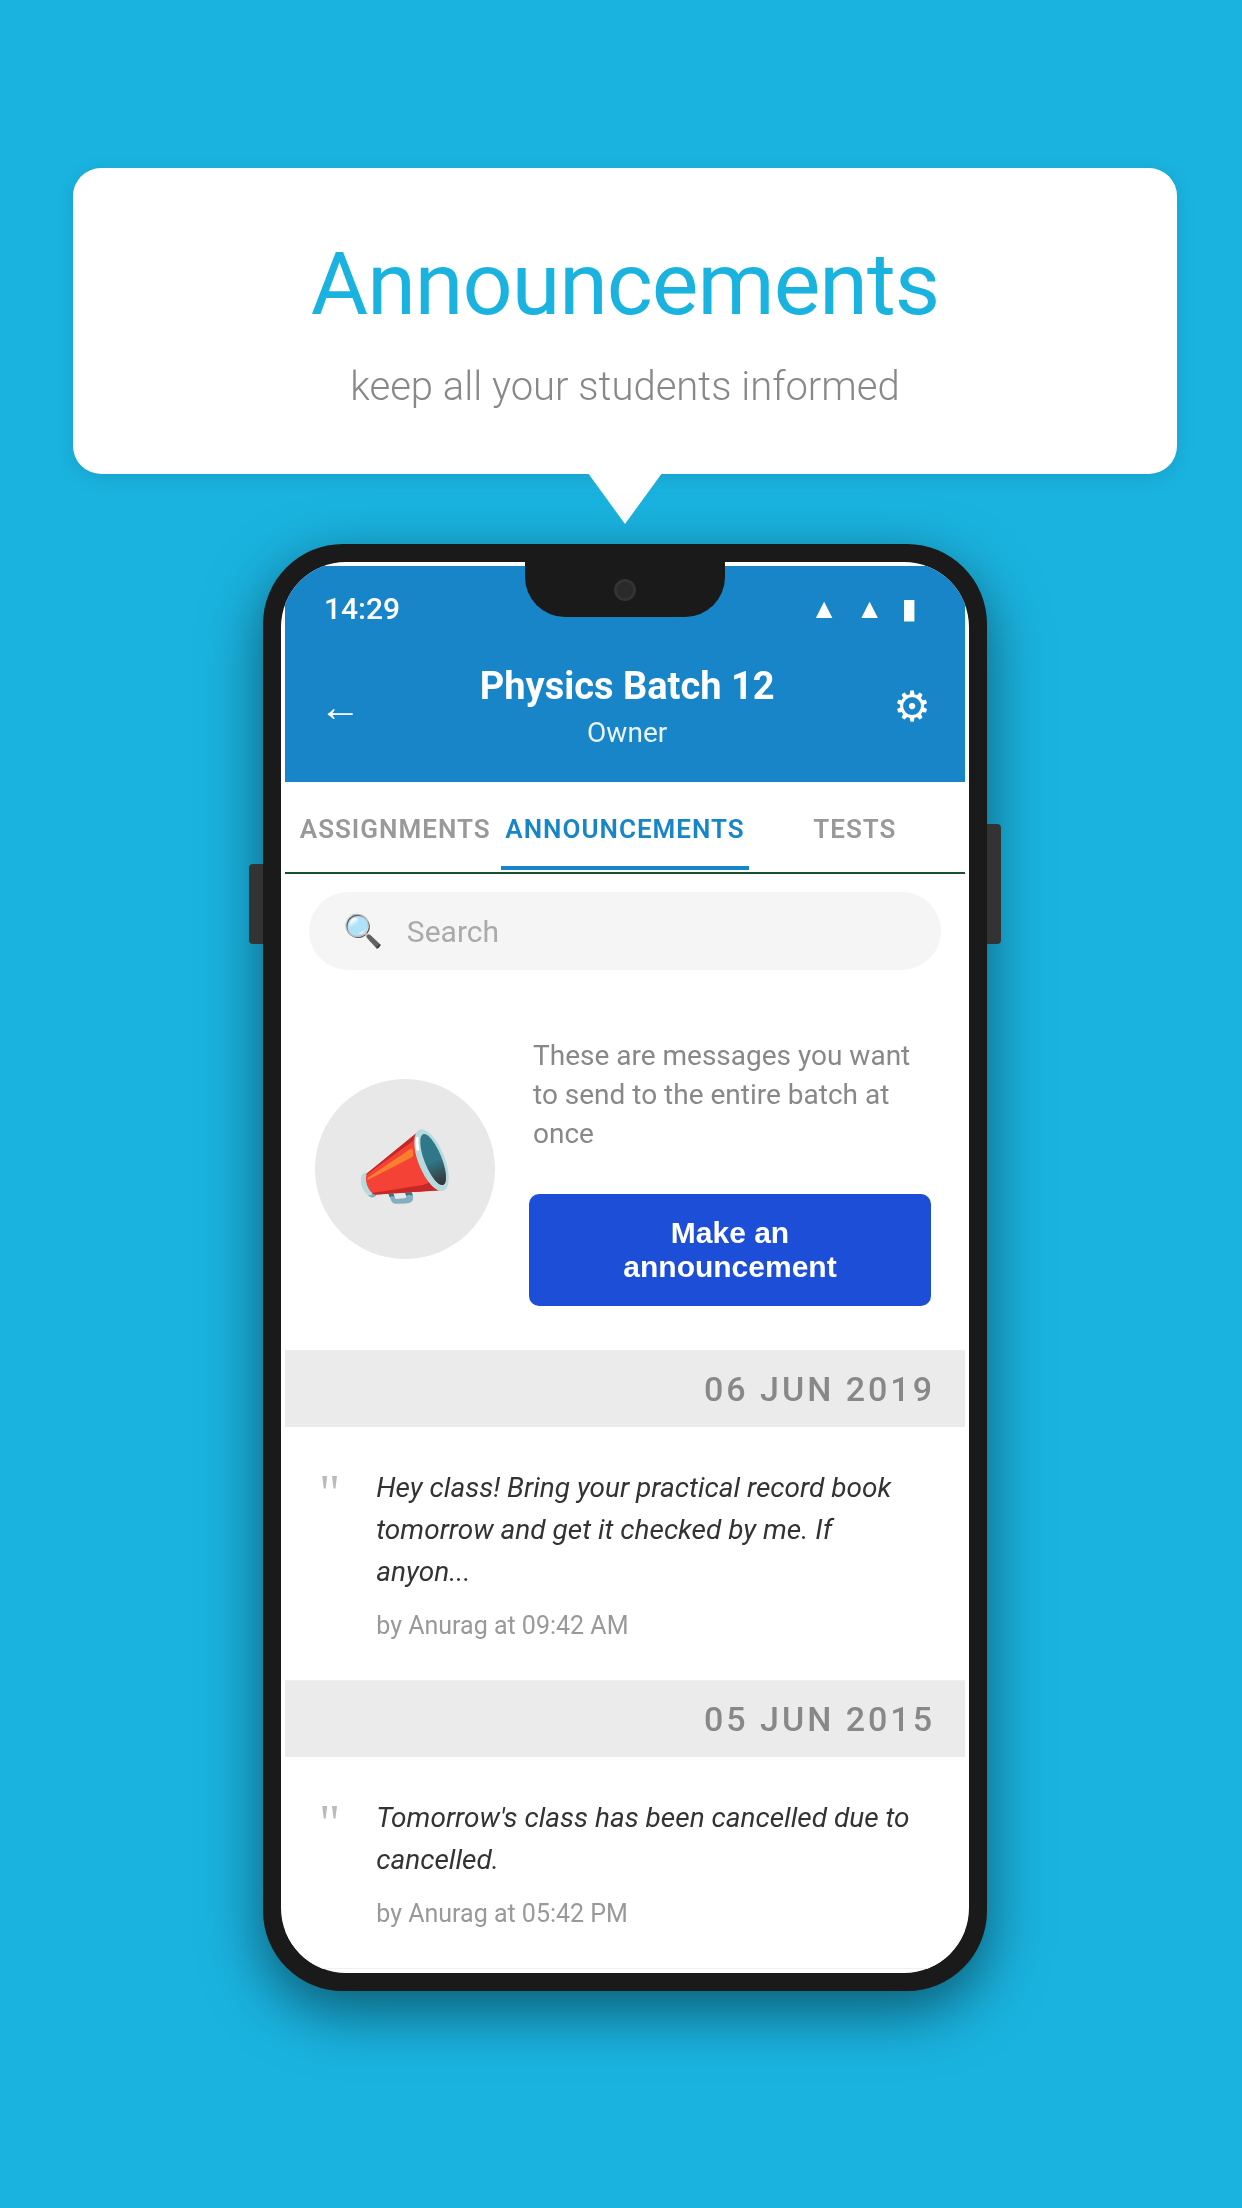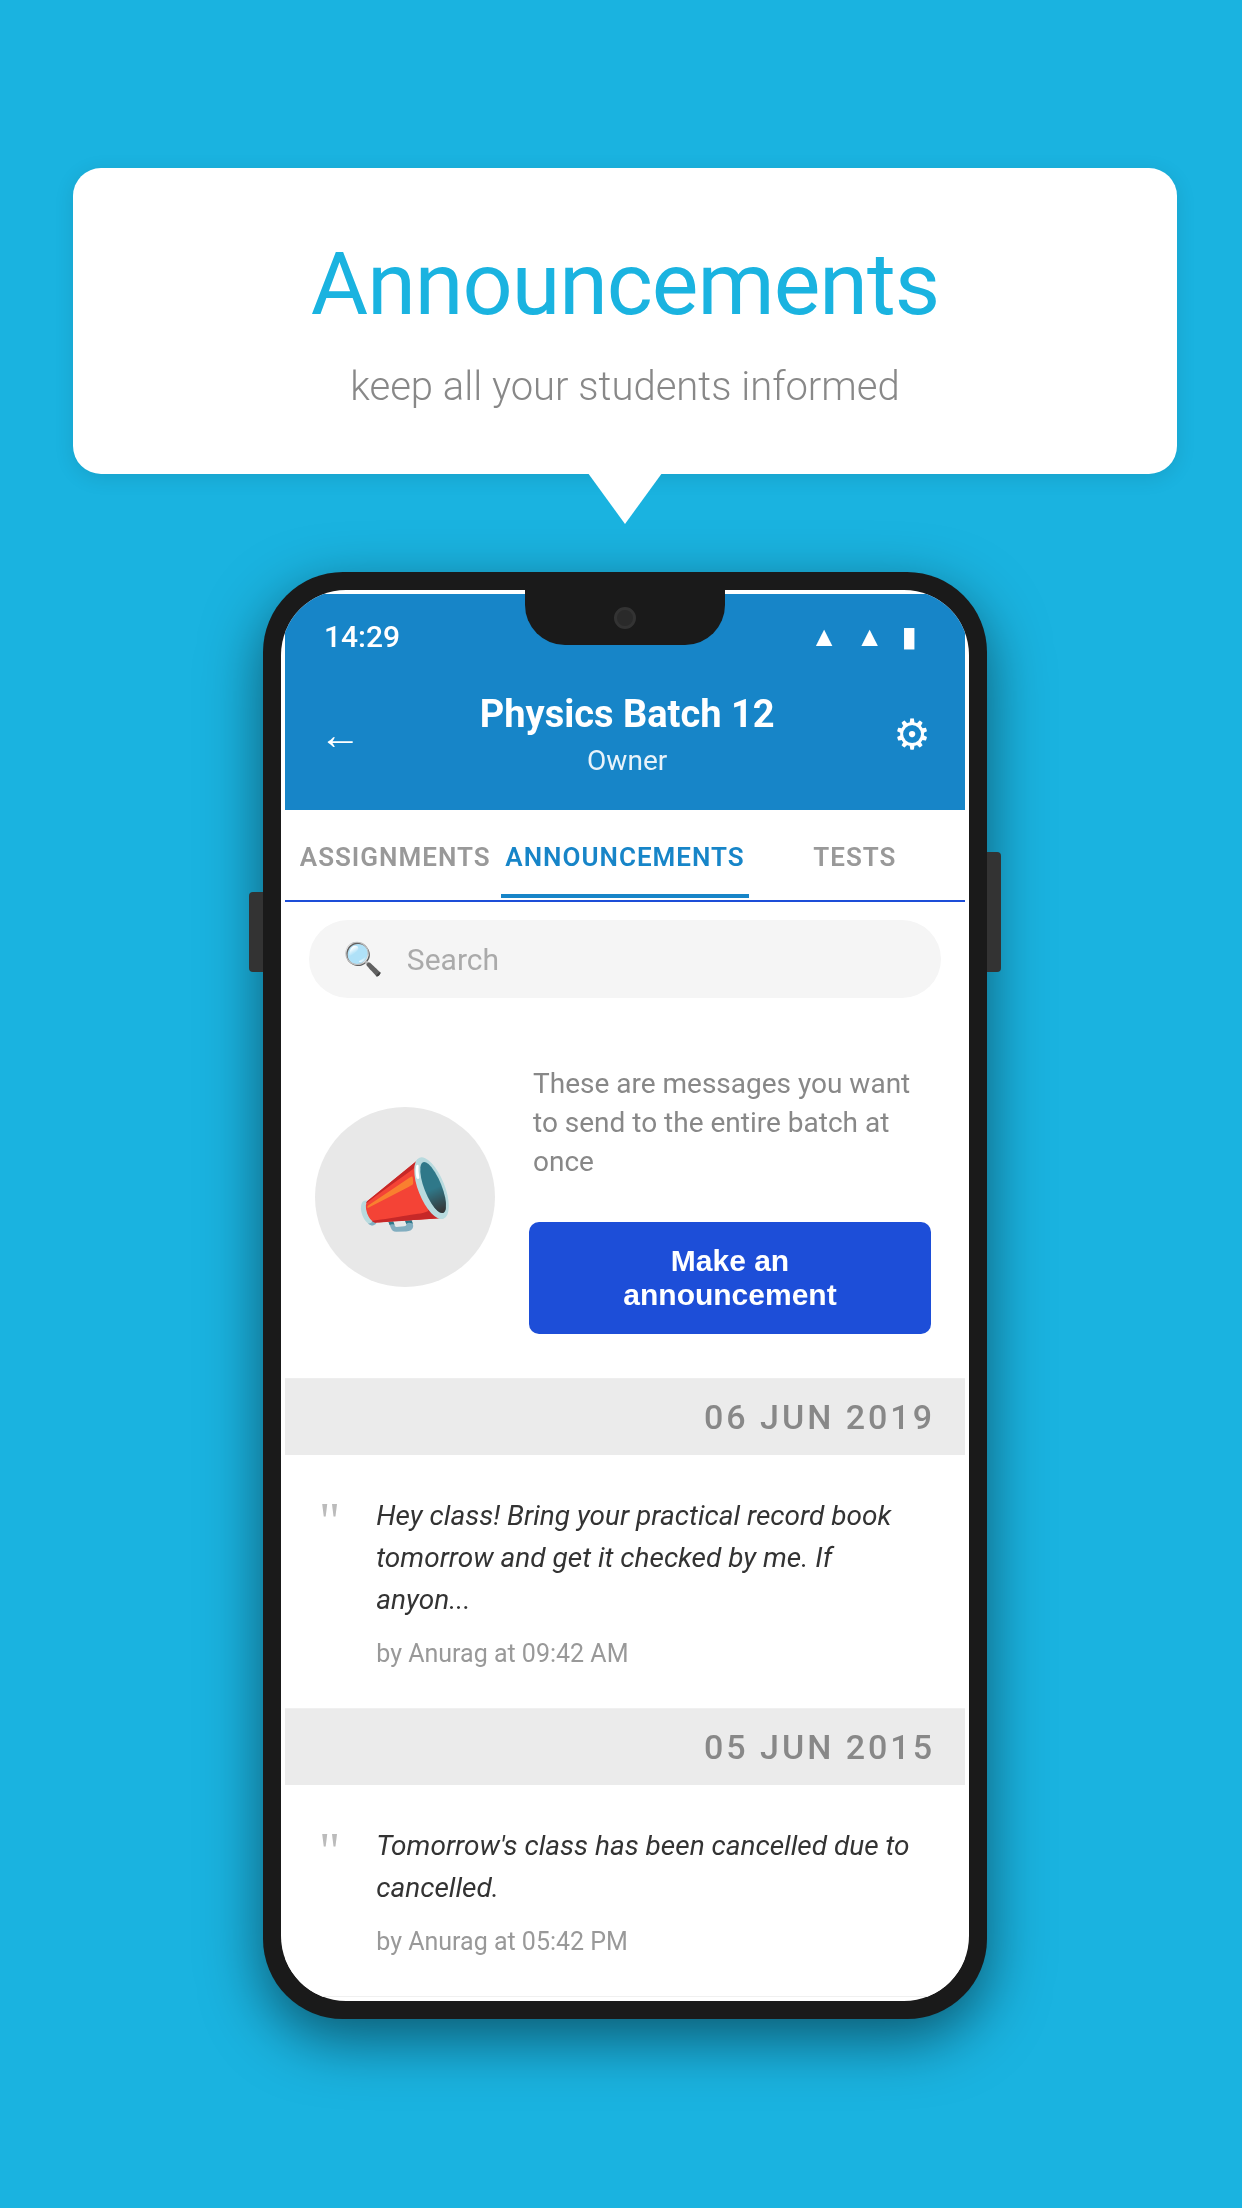--- a/index.html
+++ b/index.html
@@ -57,21 +57,21 @@
 
     .speech-bubble-subtitle {
       font-size: 40px;
       color: #888;
       font-weight: 300;
     }
 
     
     .phone-wrapper {
       position: absolute;
-      top: 564px;
+      top: 536px;
       left: 50%;
       transform: translateX(-50%);
       width: 732px;
     }
 
     .phone-outer {
       background: #1a1a1a;
       border-radius: 80px;
       padding: 18px;
       box-shadow: 0 20px 60px rgba(0,0,0,0.5);
@@ -195,21 +195,21 @@
 
     .settings-icon {
       color: white;
       font-size: 42px;
     }
 
     
     .tabs-bar {
       background: white;
       display: flex;
-      border-bottom: 2px solid #1d4ed8;
+      border-bottom: 2px solid #14532d;
     }
 
     .tab-item {
       flex: 1;
       text-align: center;
       padding: 28px 0 24px;
       font-size: 26px;
       font-weight: 600;
       color: #999;
       letter-spacing: 1px;

